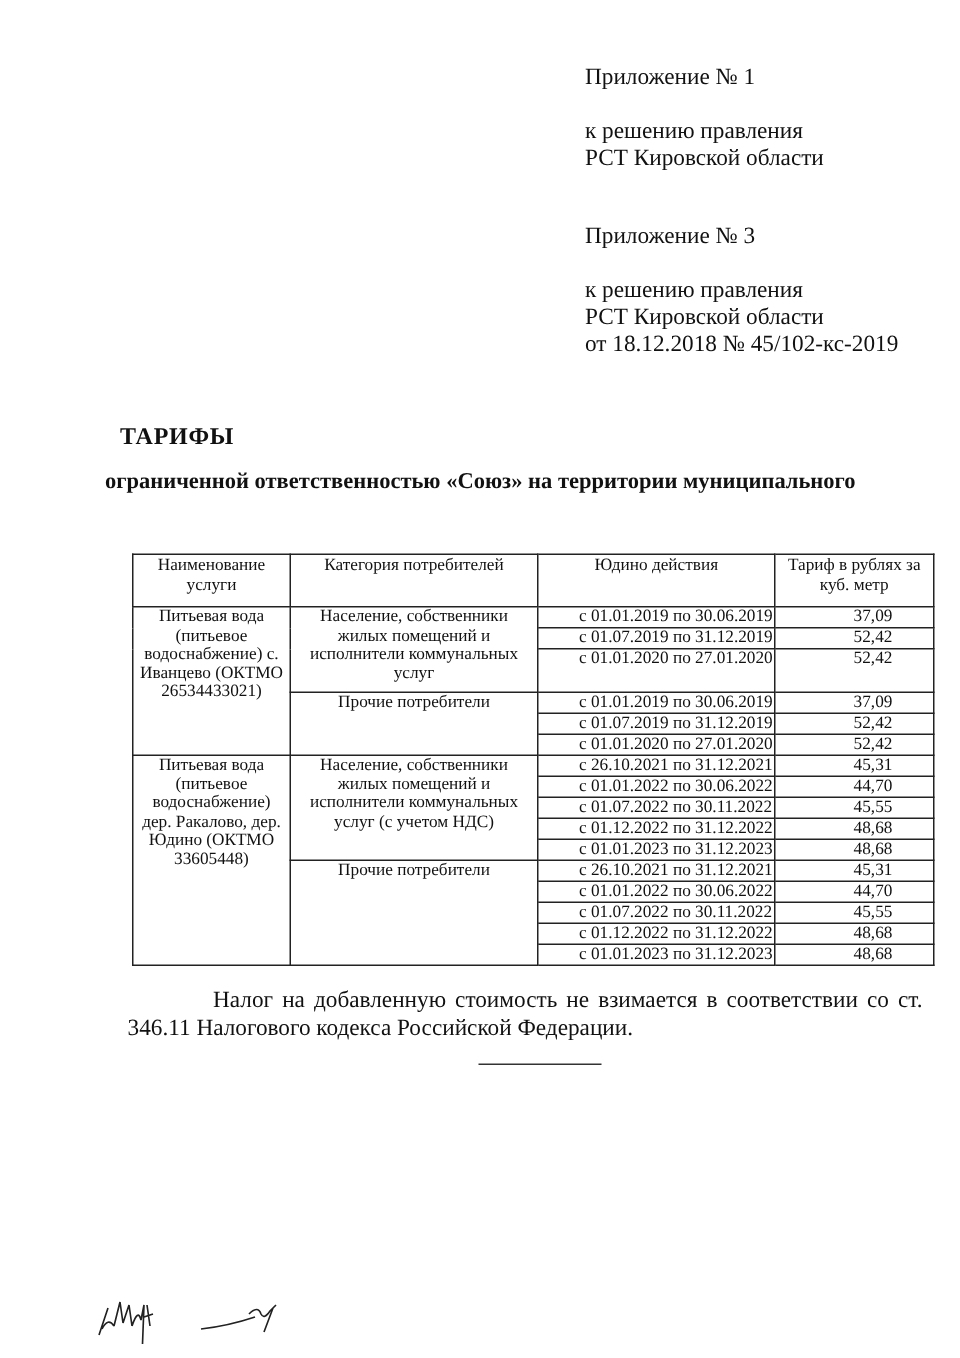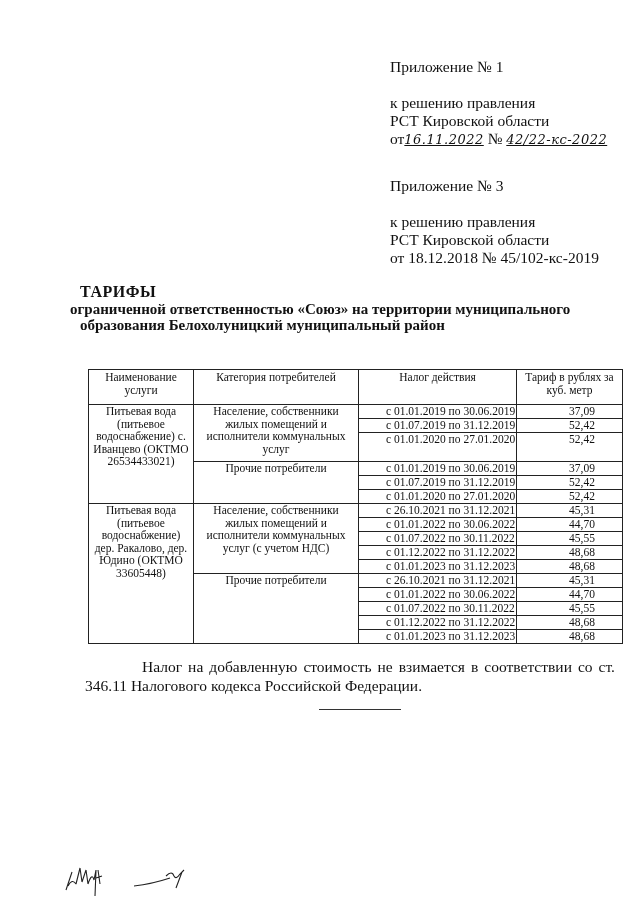--- a/index.html
+++ b/index.html
@@ -3,22 +3,22 @@
 <meta charset="utf-8">
 <style>
   html, body { margin: 0; padding: 0; background: #ffffff; }
   body {
     width: 640px; height: 905px; position: relative; overflow: hidden;
     font-family: "Liberation Serif", "DejaVu Serif", serif; color: #111;
   }
   .appendix-block { position: absolute; left: 390px; font-size: 15.5px; line-height: 18px; }
   .appendix-block .line { white-space: nowrap; }
   .appendix-block .gap { height: 18px; }
-  #app1 { top: 58px; }
-  #app3 { top: 177px; }
+  #app1 { top: 43px; }
+  #app3 { top: 149px; }
   .handwritten { font-family: "DejaVu Serif", serif; font-style: italic; font-size: 13px; text-decoration: underline; letter-spacing: 0.5px; }
 
   .title-block { position: absolute; left: 80px; width: 500px; top: 284px; font-weight: bold; font-size: 15px; line-height: 16.5px; }
   .title-block .main-title { font-size: 16px; letter-spacing: 0.5px; }
 
   table.tariffs {
     position: absolute; left: 88px; top: 369px; width: 534px;
     border-collapse: collapse; font-size: 11.5px; line-height: 12.5px;
     table-layout: fixed;
   }
@@ -36,53 +36,47 @@
   .sig { position: absolute; }
 </style>
 </head>
 <body>
 
 <div class="appendix-block" id="app1">
   <div class="line">Приложение № 1</div>
   <div class="gap"></div>
   <div class="line">к решению правления</div>
   <div class="line">РСТ Кировской области</div>
-  <div class="line">
-    <span>от</span><span class="handwritten">16.11.2022</span>
-    <span>№</span>
-    <span class="handwritten">42/22-кс-2022</span>
-  </div>
 </div>
 
 <div class="appendix-block" id="app3">
   <div class="line">Приложение № 3</div>
   <div class="gap"></div>
   <div class="line">к решению правления</div>
   <div class="line">РСТ Кировской области</div>
   <div class="line">от 18.12.2018 № 45/102-кс-2019</div>
 </div>
 
 <div class="title-block">
   <div class="main-title">ТАРИФЫ</div>
-  <div style="white-space:nowrap;margin:0 -10px;">ограниченной ответственностью «Союз» на территории муниципального</div>
-  <div>образования Белохолуницкий муниципальный район</div>
+  <div style="white-space:nowrap;margin:12px -10px;">ограниченной ответственностью «Союз» на территории муниципального</div>
 </div>
 
 <table class="tariffs">
   <colgroup>
       <col class="c1">
       <col class="c2">
       <col class="c3">
       <col class="c4">
     </colgroup>
   <tbody>
       <tr>
     <th>Наименование услуги</th>
     <th>Категория потребителей</th>
-    <th>Налог действия</th>
+    <th>Юдино действия</th>
     <th>Тариф в рублях за куб. метр</th>
   </tr>
 
   <tr>
     <td rowspan="6">Питьевая вода (питьевое водоснабжение) с. Иванцево (ОКТМО 26534433021)</td>
     <td rowspan="3">Население, собственники жилых помещений и исполнители коммунальных услуг</td>
     <td class="period">с 01.01.2019 по 30.06.2019</td>
     <td class="tariff">37,09</td>
   </tr>
   <tr>

